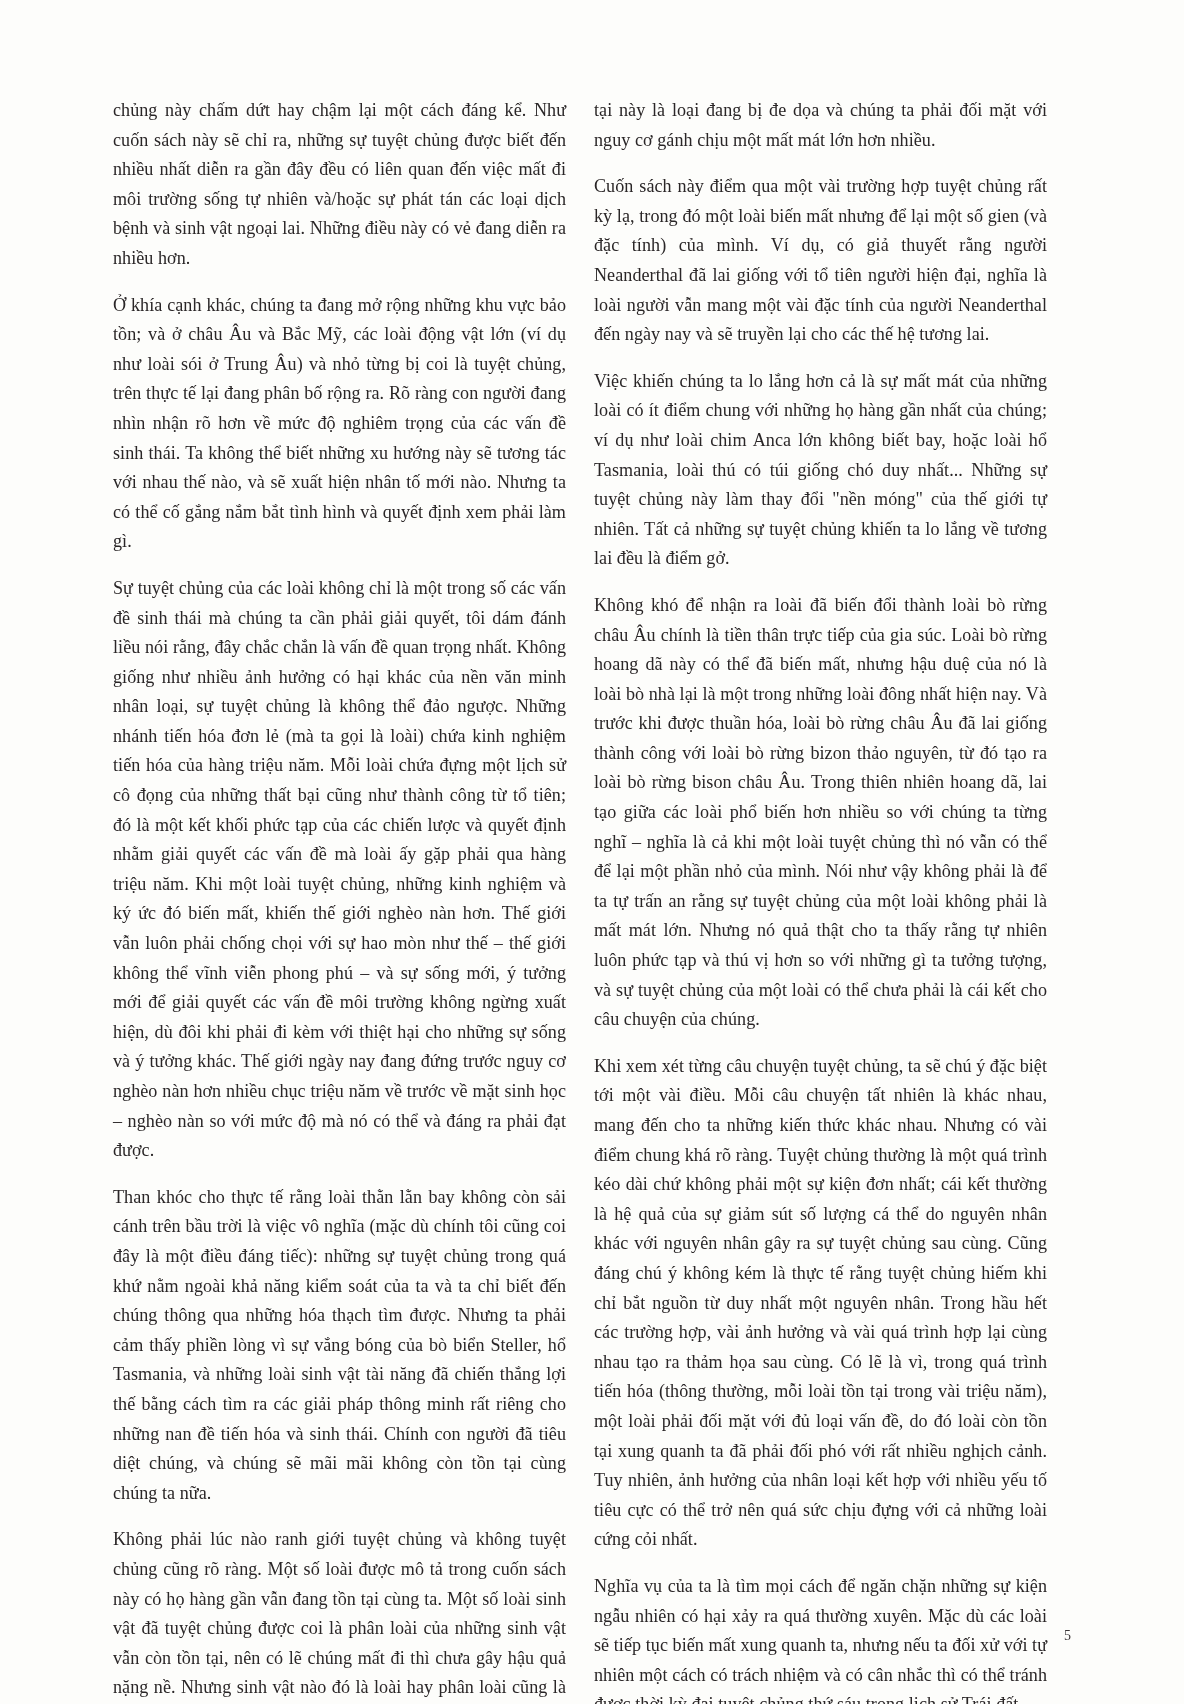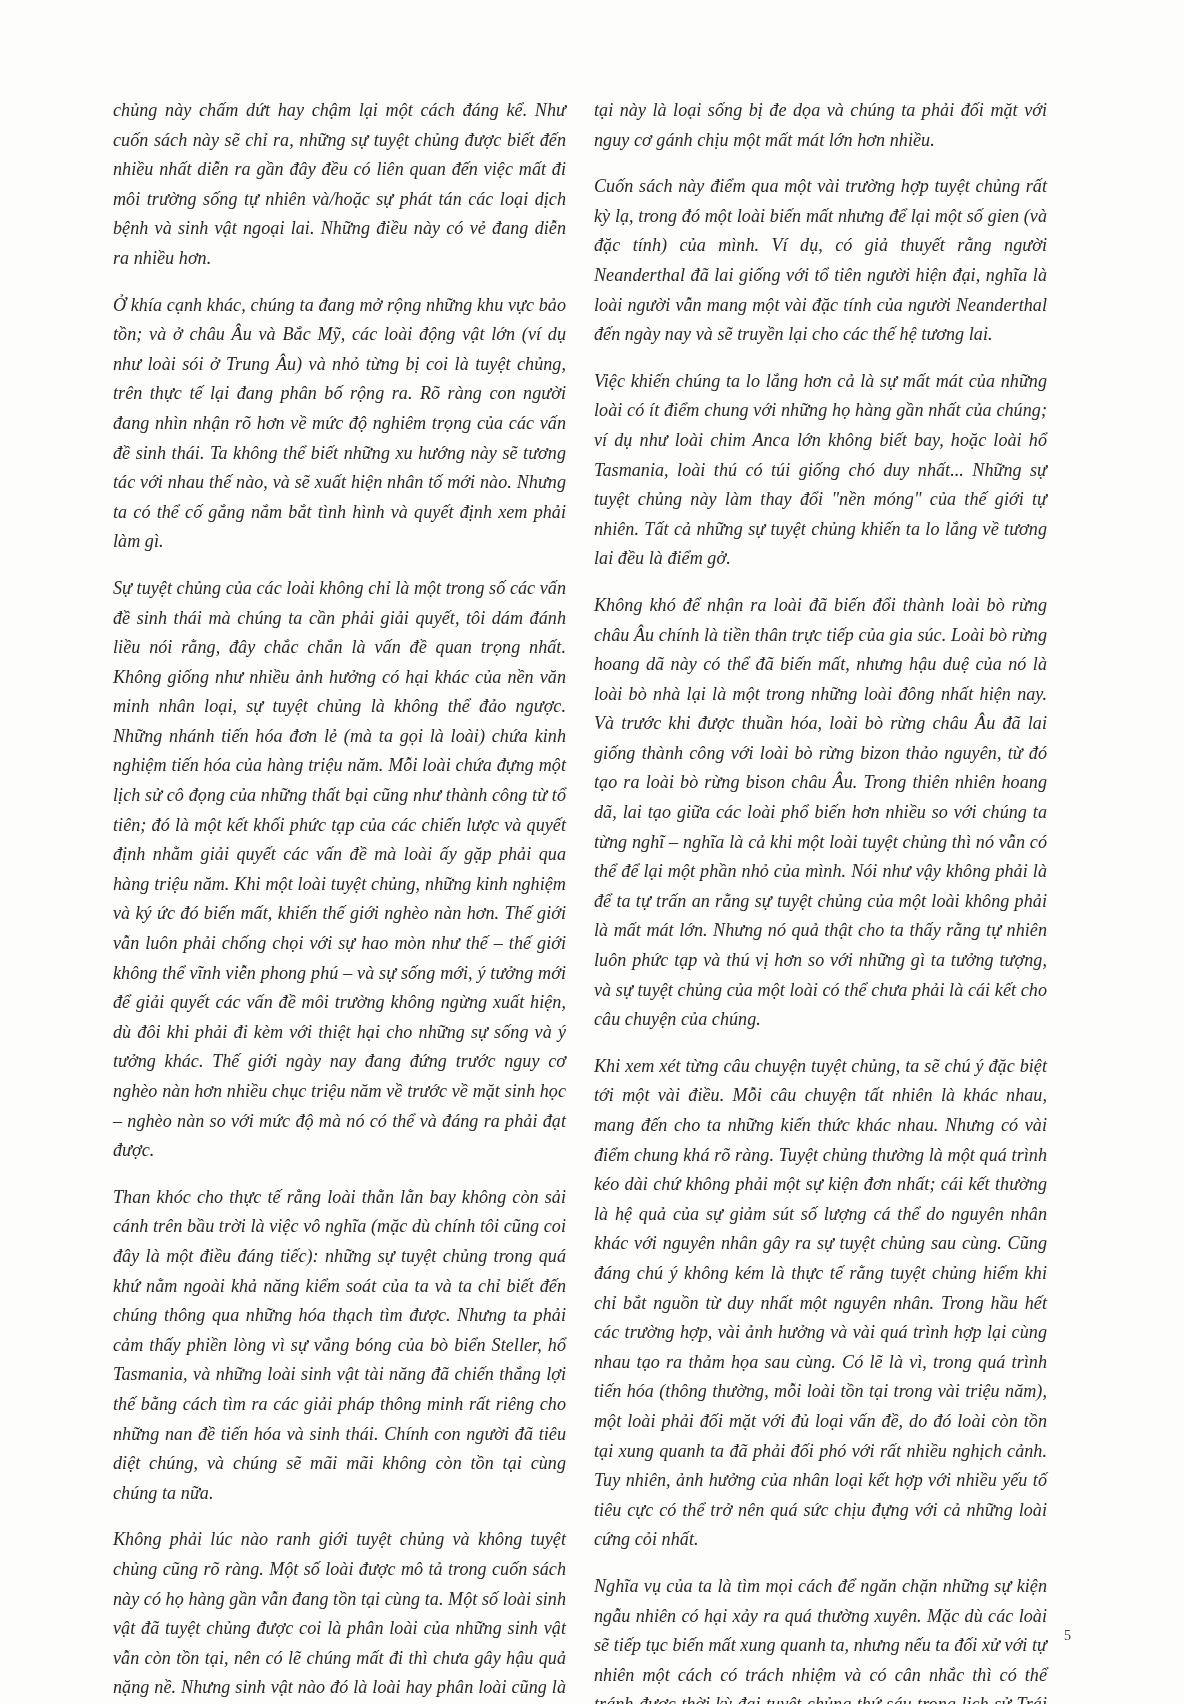--- a/index.html
+++ b/index.html
@@ -24,21 +24,20 @@
     background: #fdfdfb;
   }
   .content {
     position: absolute;
     left: 113px;
     top: 96px;
     width: 958px;
     height: 1420px;
     display: flex;
     gap: 28px;
-    font-style: italic;
   }
   .column {
     width: 453px;
     display: block;
   }
   p.para {
     margin: 0 0 17px 0;
     font-size: 18.1px;
     line-height: 29.6px;
     text-align: justify;
@@ -67,21 +66,21 @@
 
     <div class="column">
       <p class="para">chủng này chấm dứt hay chậm lại một cách đáng kể. Như cuốn sách này sẽ chỉ ra, những sự tuyệt chủng được biết đến nhiều nhất diễn ra gần đây đều có liên quan đến việc mất đi môi trường sống tự nhiên và/hoặc sự phát tán các loại dịch bệnh và sinh vật ngoại lai. Những điều này có vẻ đang diễn ra nhiều hơn.</p>
       <p class="para">Ở khía cạnh khác, chúng ta đang mở rộng những khu vực bảo tồn; và ở châu Âu và Bắc Mỹ, các loài động vật lớn (ví dụ như loài sói ở Trung Âu) và nhỏ từng bị coi là tuyệt chủng, trên thực tế lại đang phân bố rộng ra. Rõ ràng con người đang nhìn nhận rõ hơn về mức độ nghiêm trọng của các vấn đề sinh thái. Ta không thể biết những xu hướng này sẽ tương tác với nhau thế nào, và sẽ xuất hiện nhân tố mới nào. Nhưng ta có thể cố gắng nắm bắt tình hình và quyết định xem phải làm gì.</p>
       <p class="para">Sự tuyệt chủng của các loài không chỉ là một trong số các vấn đề sinh thái mà chúng ta cần phải giải quyết, tôi dám đánh liều nói rằng, đây chắc chắn là vấn đề quan trọng nhất. Không giống như nhiều ảnh hưởng có hại khác của nền văn minh nhân loại, sự tuyệt chủng là không thể đảo ngược. Những nhánh tiến hóa đơn lẻ (mà ta gọi là loài) chứa kinh nghiệm tiến hóa của hàng triệu năm. Mỗi loài chứa đựng một lịch sử cô đọng của những thất bại cũng như thành công từ tổ tiên; đó là một kết khối phức tạp của các chiến lược và quyết định nhằm giải quyết các vấn đề mà loài ấy gặp phải qua hàng triệu năm. Khi một loài tuyệt chủng, những kinh nghiệm và ký ức đó biến mất, khiến thế giới nghèo nàn hơn. Thế giới vẫn luôn phải chống chọi với sự hao mòn như thế – thế giới không thể vĩnh viễn phong phú – và sự sống mới, ý tưởng mới để giải quyết các vấn đề môi trường không ngừng xuất hiện, dù đôi khi phải đi kèm với thiệt hại cho những sự sống và ý tưởng khác. Thế giới ngày nay đang đứng trước nguy cơ nghèo nàn hơn nhiều chục triệu năm về trước về mặt sinh học – nghèo nàn so với mức độ mà nó có thể và đáng ra phải đạt được.</p>
       <p class="para">Than khóc cho thực tế rằng loài thằn lằn bay không còn sải cánh trên bầu trời là việc vô nghĩa (mặc dù chính tôi cũng coi đây là một điều đáng tiếc): những sự tuyệt chủng trong quá khứ nằm ngoài khả năng kiểm soát của ta và ta chỉ biết đến chúng thông qua những hóa thạch tìm được. Nhưng ta phải cảm thấy phiền lòng vì sự vắng bóng của bò biển Steller, hổ Tasmania, và những loài sinh vật tài năng đã chiến thắng lợi thế bằng cách tìm ra các giải pháp thông minh rất riêng cho những nan đề tiến hóa và sinh thái. Chính con người đã tiêu diệt chúng, và chúng sẽ mãi mãi không còn tồn tại cùng chúng ta nữa.</p>
       <p class="para">Không phải lúc nào ranh giới tuyệt chủng và không tuyệt chủng cũng rõ ràng. Một số loài được mô tả trong cuốn sách này có họ hàng gần vẫn đang tồn tại cùng ta. Một số loài sinh vật đã tuyệt chủng được coi là phân loài của những sinh vật vẫn còn tồn tại, nên có lẽ chúng mất đi thì chưa gây hậu quả nặng nề. Nhưng sinh vật nào đó là loài hay phân loài cũng là vấn đề thường gây tranh cãi. Khi một sinh vật (loài hoặc phân loài) rất giống với họ hàng còn tồn tại của chúng biến mất, chúng sẽ để lại hầu hết những đặc tính và cách thức đối phó với môi trường sống. Trong trường hợp này, ta có ít lý do hơn để tiếc nuối – mặc dù có thể những họ hàng còn tồn</p>
     </div>
 
     <div class="column">
-      <p class="para">tại này là loại sống bị đe dọa và chúng ta phải đối mặt với nguy cơ gánh chịu một mất mát lớn hơn nhiều.</p>
+      <p class="para">tại này là loại đang bị đe dọa và chúng ta phải đối mặt với nguy cơ gánh chịu một mất mát lớn hơn nhiều.</p>
       <p class="para">Cuốn sách này điểm qua một vài trường hợp tuyệt chủng rất kỳ lạ, trong đó một loài biến mất nhưng để lại một số gien (và đặc tính) của mình. Ví dụ, có giả thuyết rằng người Neanderthal đã lai giống với tổ tiên người hiện đại, nghĩa là loài người vẫn mang một vài đặc tính của người Neanderthal đến ngày nay và sẽ truyền lại cho các thế hệ tương lai.</p>
       <p class="para">Việc khiến chúng ta lo lắng hơn cả là sự mất mát của những loài có ít điểm chung với những họ hàng gần nhất của chúng; ví dụ như loài chim Anca lớn không biết bay, hoặc loài hổ Tasmania, loài thú có túi giống chó duy nhất... Những sự tuyệt chủng này làm thay đổi "nền móng" của thế giới tự nhiên. Tất cả những sự tuyệt chủng khiến ta lo lắng về tương lai đều là điểm gở.</p>
       <p class="para">Không khó để nhận ra loài đã biến đổi thành loài bò rừng châu Âu chính là tiền thân trực tiếp của gia súc. Loài bò rừng hoang dã này có thể đã biến mất, nhưng hậu duệ của nó là loài bò nhà lại là một trong những loài đông nhất hiện nay. Và trước khi được thuần hóa, loài bò rừng châu Âu đã lai giống thành công với loài bò rừng bizon thảo nguyên, từ đó tạo ra loài bò rừng bison châu Âu. Trong thiên nhiên hoang dã, lai tạo giữa các loài phổ biến hơn nhiều so với chúng ta từng nghĩ – nghĩa là cả khi một loài tuyệt chủng thì nó vẫn có thể để lại một phần nhỏ của mình. Nói như vậy không phải là để ta tự trấn an rằng sự tuyệt chủng của một loài không phải là mất mát lớn. Nhưng nó quả thật cho ta thấy rằng tự nhiên luôn phức tạp và thú vị hơn so với những gì ta tưởng tượng, và sự tuyệt chủng của một loài có thể chưa phải là cái kết cho câu chuyện của chúng.</p>
       <p class="para">Khi xem xét từng câu chuyện tuyệt chủng, ta sẽ chú ý đặc biệt tới một vài điều. Mỗi câu chuyện tất nhiên là khác nhau, mang đến cho ta những kiến thức khác nhau. Nhưng có vài điểm chung khá rõ ràng. Tuyệt chủng thường là một quá trình kéo dài chứ không phải một sự kiện đơn nhất; cái kết thường là hệ quả của sự giảm sút số lượng cá thể do nguyên nhân khác với nguyên nhân gây ra sự tuyệt chủng sau cùng. Cũng đáng chú ý không kém là thực tế rằng tuyệt chủng hiếm khi chỉ bắt nguồn từ duy nhất một nguyên nhân. Trong hầu hết các trường hợp, vài ảnh hưởng và vài quá trình hợp lại cùng nhau tạo ra thảm họa sau cùng. Có lẽ là vì, trong quá trình tiến hóa (thông thường, mỗi loài tồn tại trong vài triệu năm), một loài phải đối mặt với đủ loại vấn đề, do đó loài còn tồn tại xung quanh ta đã phải đối phó với rất nhiều nghịch cảnh. Tuy nhiên, ảnh hưởng của nhân loại kết hợp với nhiều yếu tố tiêu cực có thể trở nên quá sức chịu đựng với cả những loài cứng cỏi nhất.</p>
       <p class="para">Nghĩa vụ của ta là tìm mọi cách để ngăn chặn những sự kiện ngẫu nhiên có hại xảy ra quá thường xuyên. Mặc dù các loài sẽ tiếp tục biến mất xung quanh ta, nhưng nếu ta đối xử với tự nhiên một cách có trách nhiệm và có cân nhắc thì có thể tránh được thời kỳ đại tuyệt chủng thứ sáu trong lịch sử Trái đất.</p>
 
     </div>
 
   </div>
 

